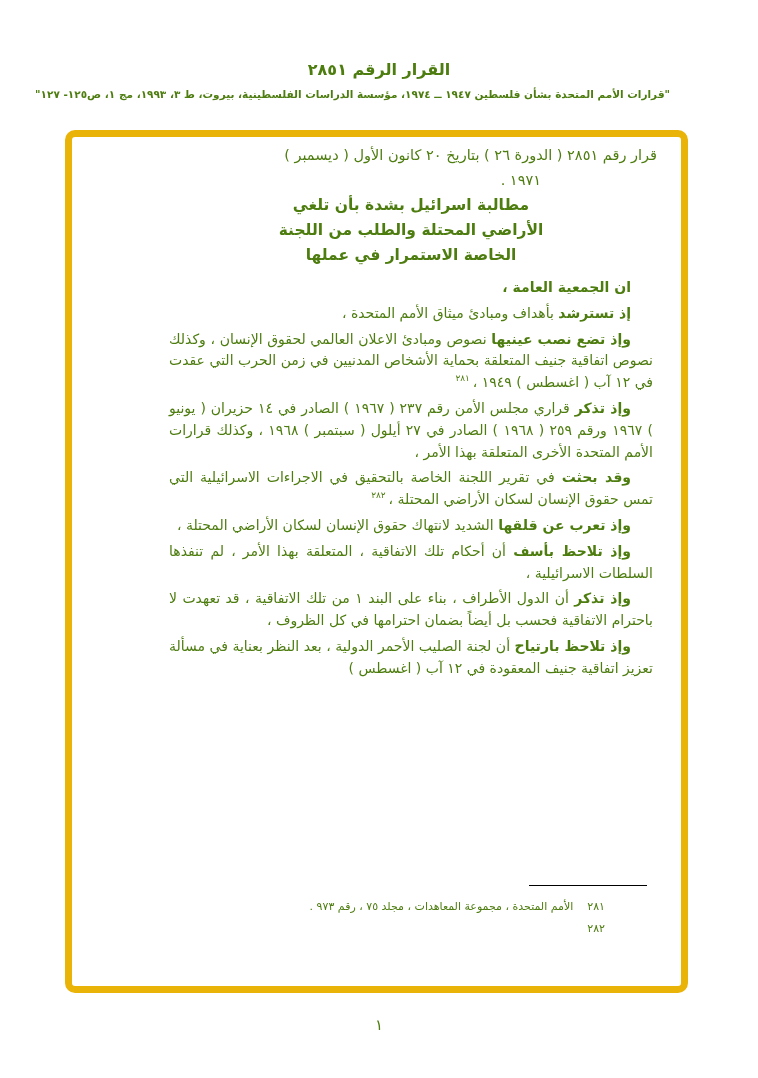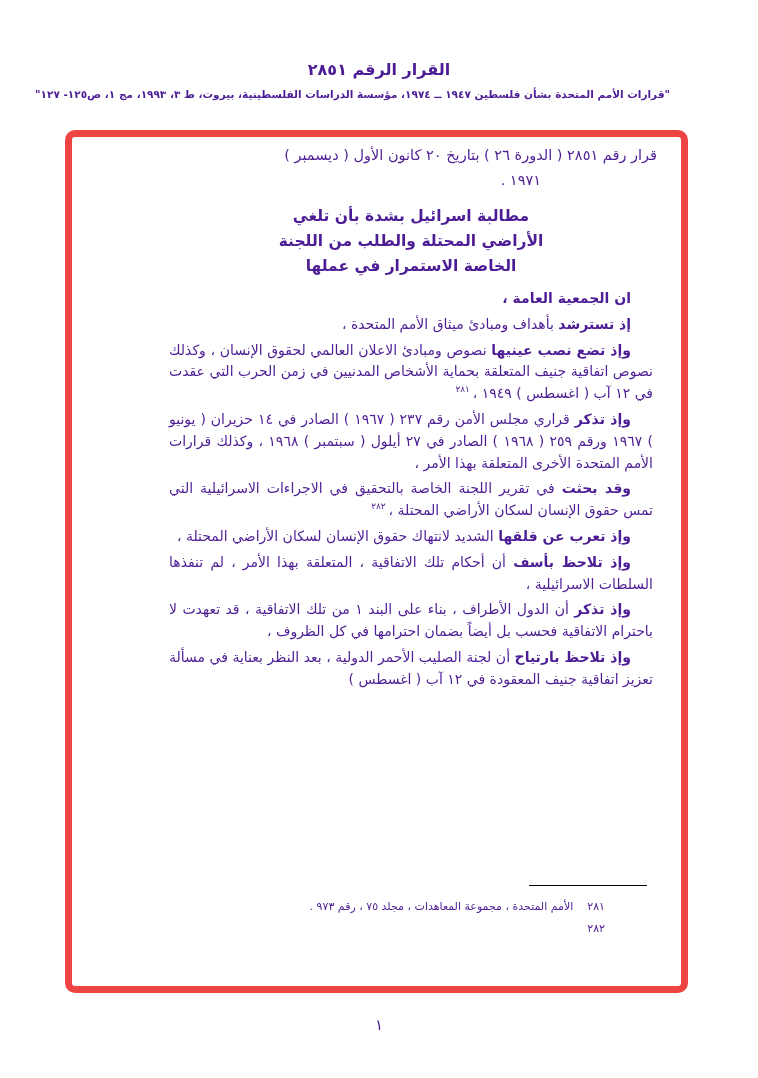--- a/index.html
+++ b/index.html
@@ -1,33 +1,33 @@
 <!DOCTYPE html>
 <html lang="ar"><head>
 <meta charset="utf-8">
 <style>
   html,body { margin:0; padding:0; background:#ffffff; }
   .page {
     position:relative; width:758px; height:1078px; background:#ffffff;
-    font-family:"DejaVu Sans", sans-serif; color:#4c1d95; overflow:hidden;
+    font-family:"DejaVu Sans", sans-serif; color:#4d7c0f; overflow:hidden;
   }
   .doc-header { position:absolute; top:60px; left:0; right:0; text-align:center; direction:rtl; }
   .doc-title { font-size:16px; font-weight:bold; letter-spacing:1px; }
   .doc-source { font-size:10.5px; font-weight:bold; margin-top:9px; padding:0 88px; white-space:nowrap; }
 
   .frame {
     position:absolute; left:65px; top:130px; width:609px; height:849px;
-    border:7px solid #ef4444; border-radius:10px; background:#ffffff;
+    border:7px solid #eab308; border-radius:10px; background:#ffffff;
   }
   .content { position:absolute; top:6px; right:24px; width:492px; direction:rtl; }
 
   .intro { margin:0; font-size:14.5px; line-height:25px; text-align:right; }
   .intro-l2 { display:block; margin-right:116px; }
 
-  .res-title { margin-top:11px; text-align:center; font-weight:bold; font-size:15.5px; line-height:25px; }
+  .res-title { text-align:center; font-weight:bold; font-size:15.5px; line-height:25px; }
 
   .body-text { margin-top:9px; font-size:14px; line-height:21.8px; text-align:justify; }
   .body-text p { margin:4px; text-indent:22px; }
   .body-text sup { font-size:9px; line-height:0; }
 
   .footnotes { position:absolute; top:748px; right:24px; width:492px; direction:rtl; }
   .fn-rule { width:118px; height:1px; background:#000; margin-right:10px; margin-bottom:12px; }
   .fn-row { display:flex; direction:rtl; margin:0 52px 4px 0; font-size:11px; line-height:18px; gap:14px; }
   .fn-num { flex:none; }
   .fn-latin { font-family:"Liberation Serif", serif; font-size:11px; unicode-bidi:embed; }

